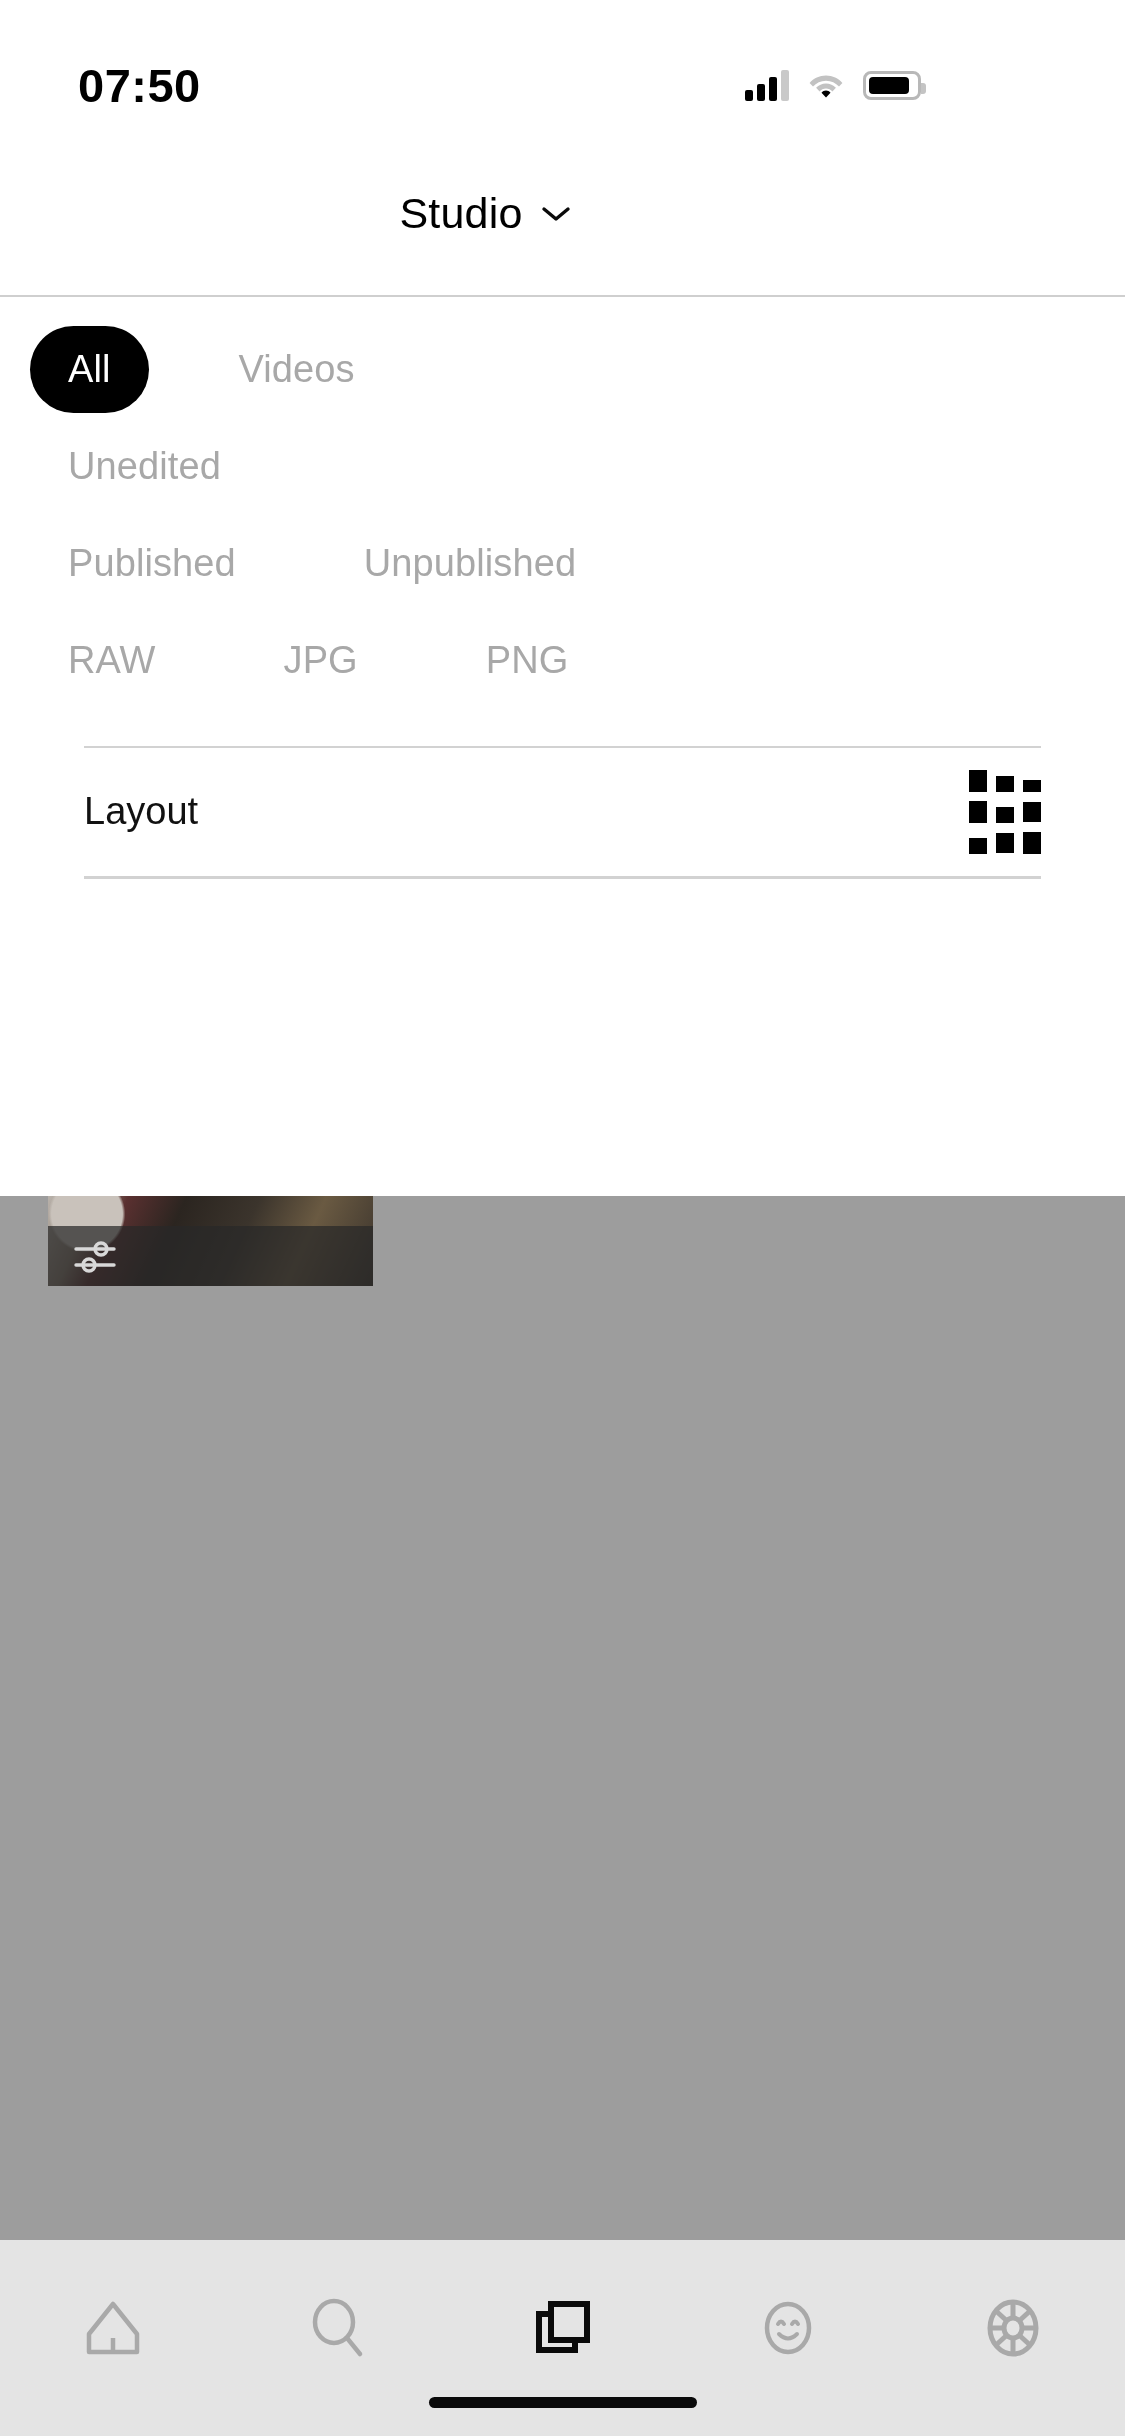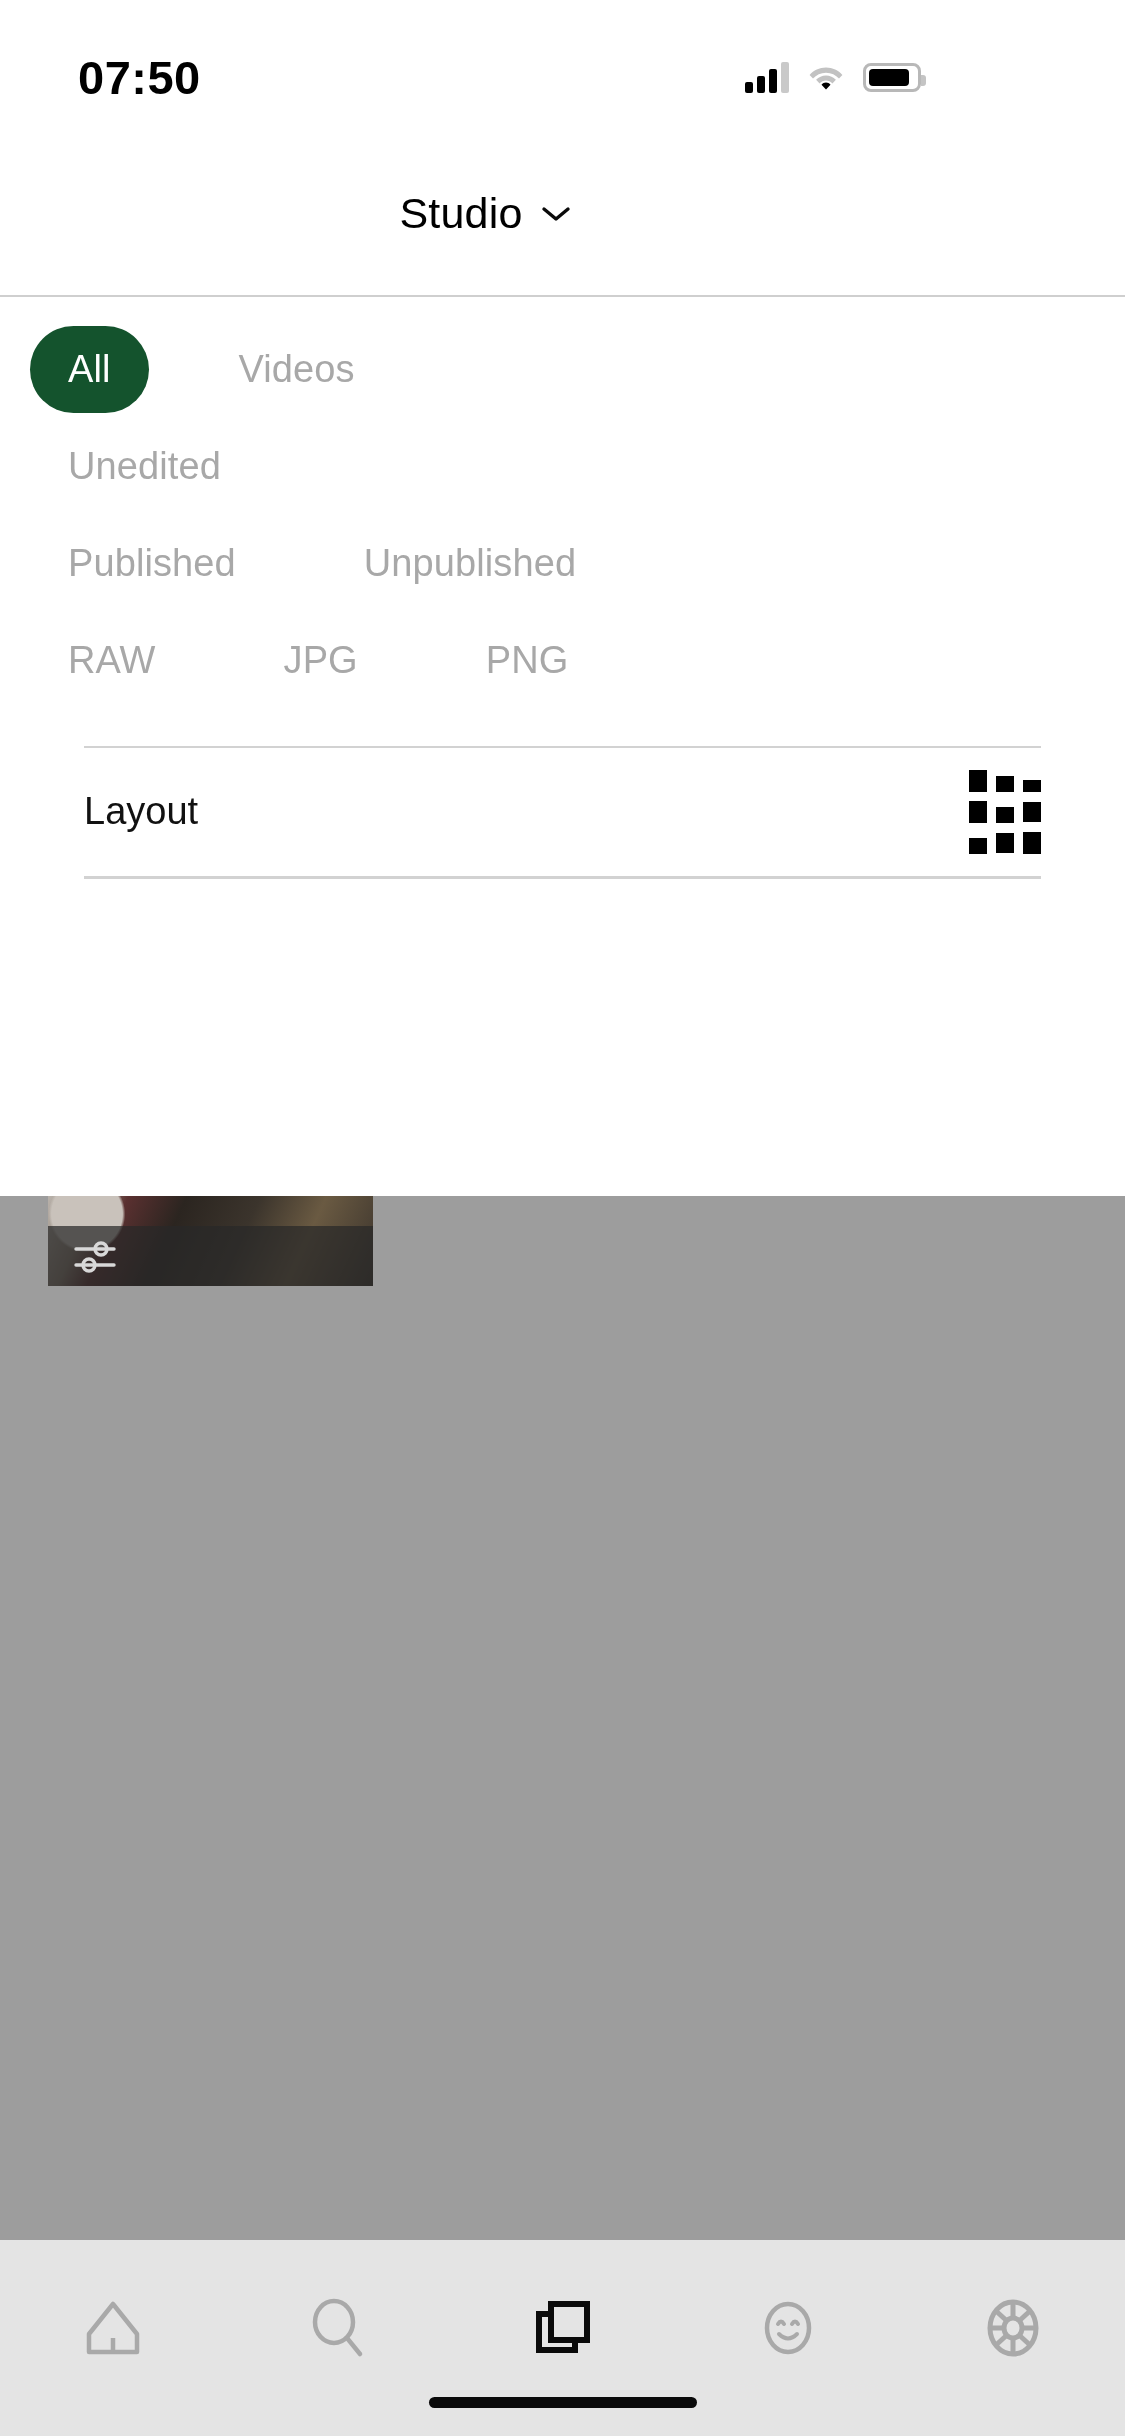--- a/index.html
+++ b/index.html
@@ -12,21 +12,21 @@
   }
   #screen {
     position:relative;
     width:1125px; height:2436px;
     background:#ffffff;
     overflow:hidden;
   }
 
   
   .status-bar {
-    position:absolute; top:8px; left:0;
+    position:absolute; top:16px; left:0;
     width:993px; height:132px;
     display:flex; align-items:center; justify-content:space-between;
     padding:0 72px 0 78px;
     z-index:60;
   }
   .status-time {
     font-size:47px; font-weight:600; color:#000;
     letter-spacing:0.5px; line-height:1;
     padding-top:6px;
   }
@@ -72,21 +72,21 @@
     background:#ffffff;
     z-index:40;
   }
   .chip-row { display:flex; align-items:center; padding:0 30px; }
   .chip {
     font-size:38px; color:#a8a8a8; font-weight:400;
     padding:22px 38px; border-radius:48px;
     white-space:nowrap; cursor:pointer;
     letter-spacing:0.1px;
   }
-  .chip.active { background:#14532d; color:#ffffff; }
+  .chip.active { background:#000000; color:#ffffff; }
 
   .row1 { margin-top:30px; }
   .row2 { margin-top:10px; }
   .row3 { margin-top:10px; }
   .row4 { margin-top:10px; }
 
   .row1 .chip:nth-child(1){ margin-left:0; }
   .row1 .chip:nth-child(2){ margin-left:52px; }
   .row1 .chip:nth-child(3){ margin-left:52px; }
 

